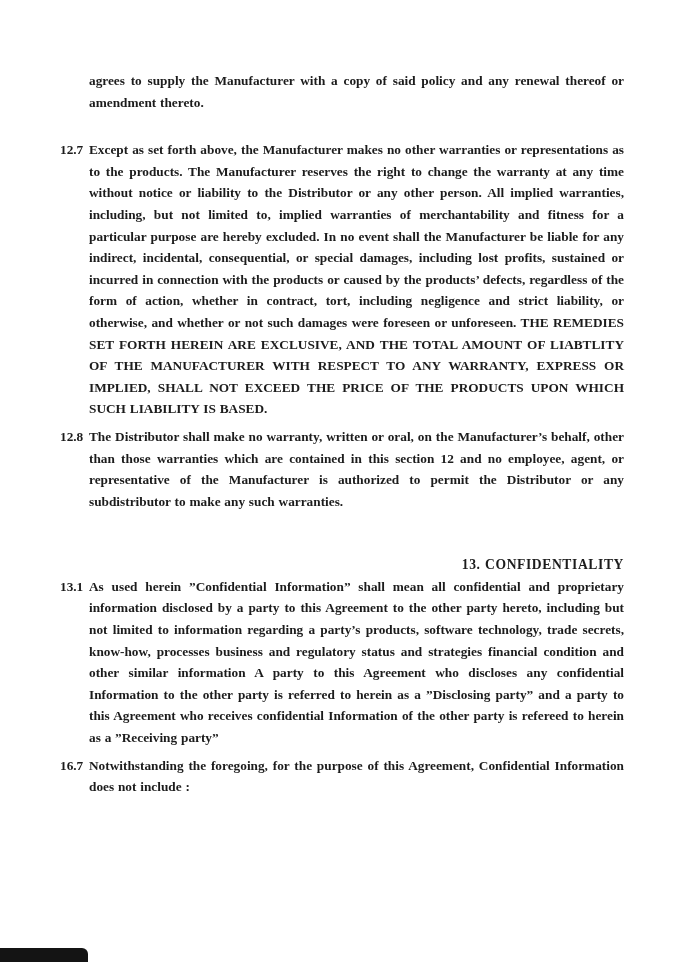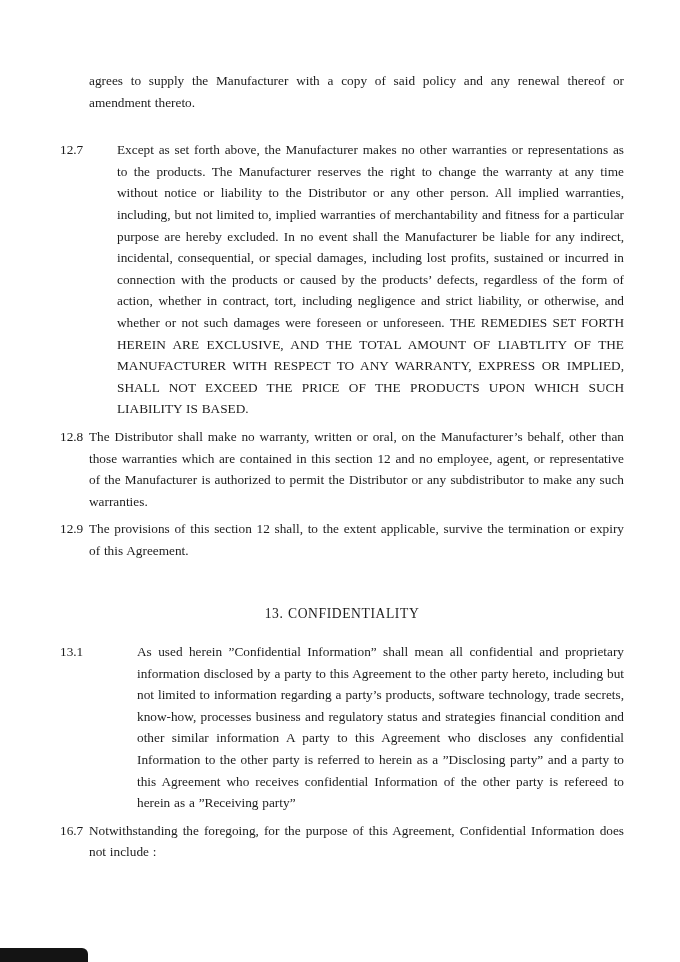--- a/index.html
+++ b/index.html
@@ -10,58 +10,57 @@
     position: relative;
     overflow: hidden;
     font-family: "Liberation Serif", "DejaVu Serif", serif;
     color: #1c1c1c;
   }
   .content {
     position: absolute;
     left: 60px;
     top: 70px;
     width: 564px;
+    font-weight: bold;
   }
   p {
     margin: 0;
     font-size: 13.3px;
     line-height: 21.6px;
     text-align: justify;
     word-spacing: 0.5px;
   }
   .continuation {
     margin-left: 29px;
   }
   .clause {
     display: flex;
     margin-top: 6px;
   }
   .clause.first {
     margin-top: 26px;
-    gap: 28px;
   }
   .clause .num {
     flex: 0 0 29px;
     width: 29px;
     font-size: 13.3px;
     line-height: 21.6px;
   }
   .clause p {
     flex: 1;
   }
   .section-heading {
     margin-top: 42px;
     font-size: 13.6px;
     line-height: 21.6px;
     letter-spacing: 0.6px;
-    text-align: center;
+    text-align: right;
   }
   .after-heading {
-    margin-top: 16px;
-    gap: 48px;
+    margin-top: 0;
   }
   .corner-artifact {
     position: absolute;
     left: 0;
     bottom: 0;
     width: 88px;
     height: 14px;
     background: #141414;
     border-top-right-radius: 6px;
   }
@@ -76,24 +75,20 @@
   <div class="clause first">
     <span class="num">12.7</span>
     <p>Except as set forth above, the Manufacturer makes no other warranties or representations as to the products. The Manufacturer reserves the right to change the warranty at any time without notice or liability to the Distributor or any other person. All implied warranties, including, but not limited to, implied warranties of merchantability and fitness for a particular purpose are hereby excluded. In no event shall the Manufacturer be liable for any indirect, incidental, consequential, or special damages, including lost profits, sustained or incurred in connection with the products or caused by the products’ defects, regardless of the form of action, whether in contract, tort, including negligence and strict liability, or otherwise, and whether or not such damages were foreseen or unforeseen. THE REMEDIES SET FORTH HEREIN ARE EXCLUSIVE, AND THE TOTAL AMOUNT OF LIABTLITY OF THE MANUFACTURER WITH RESPECT TO ANY WARRANTY, EXPRESS OR IMPLIED, SHALL NOT EXCEED THE PRICE OF THE PRODUCTS UPON WHICH SUCH LIABILITY IS BASED.</p>
   </div>
 
   <div class="clause">
     <span class="num">12.8</span>
     <p>The Distributor shall make no warranty, written or oral, on the Manufacturer’s behalf, other than those warranties which are contained in this section 12 and no employee, agent, or representative of the Manufacturer is authorized to permit the Distributor or any subdistributor to make any such warranties.</p>
   </div>
 
-  <div class="clause">
-    <span class="num">12.9</span>
-    <p>The provisions of this section 12 shall, to the extent applicable, survive the termination or expiry of this Agreement.</p>
-  </div>
 
   <p class="section-heading">13. CONFIDENTIALITY</p>
 
   <div class="clause after-heading">
     <span class="num">13.1</span>
     <p>As used herein ”Confidential Information” shall mean all confidential and proprietary information disclosed by a party to this Agreement to the other party hereto, including but not limited to information regarding a party’s products, software technology, trade secrets, know-how, processes business and regulatory status and strategies financial condition and other similar information A party to this Agreement who discloses any confidential Information to the other party is referred to herein as  a ”Disclosing party” and a party to this Agreement who receives confidential Information of the other party is refereed to herein as a ”Receiving party”</p>
   </div>
 
   <div class="clause">
     <span class="num">16.7</span>

